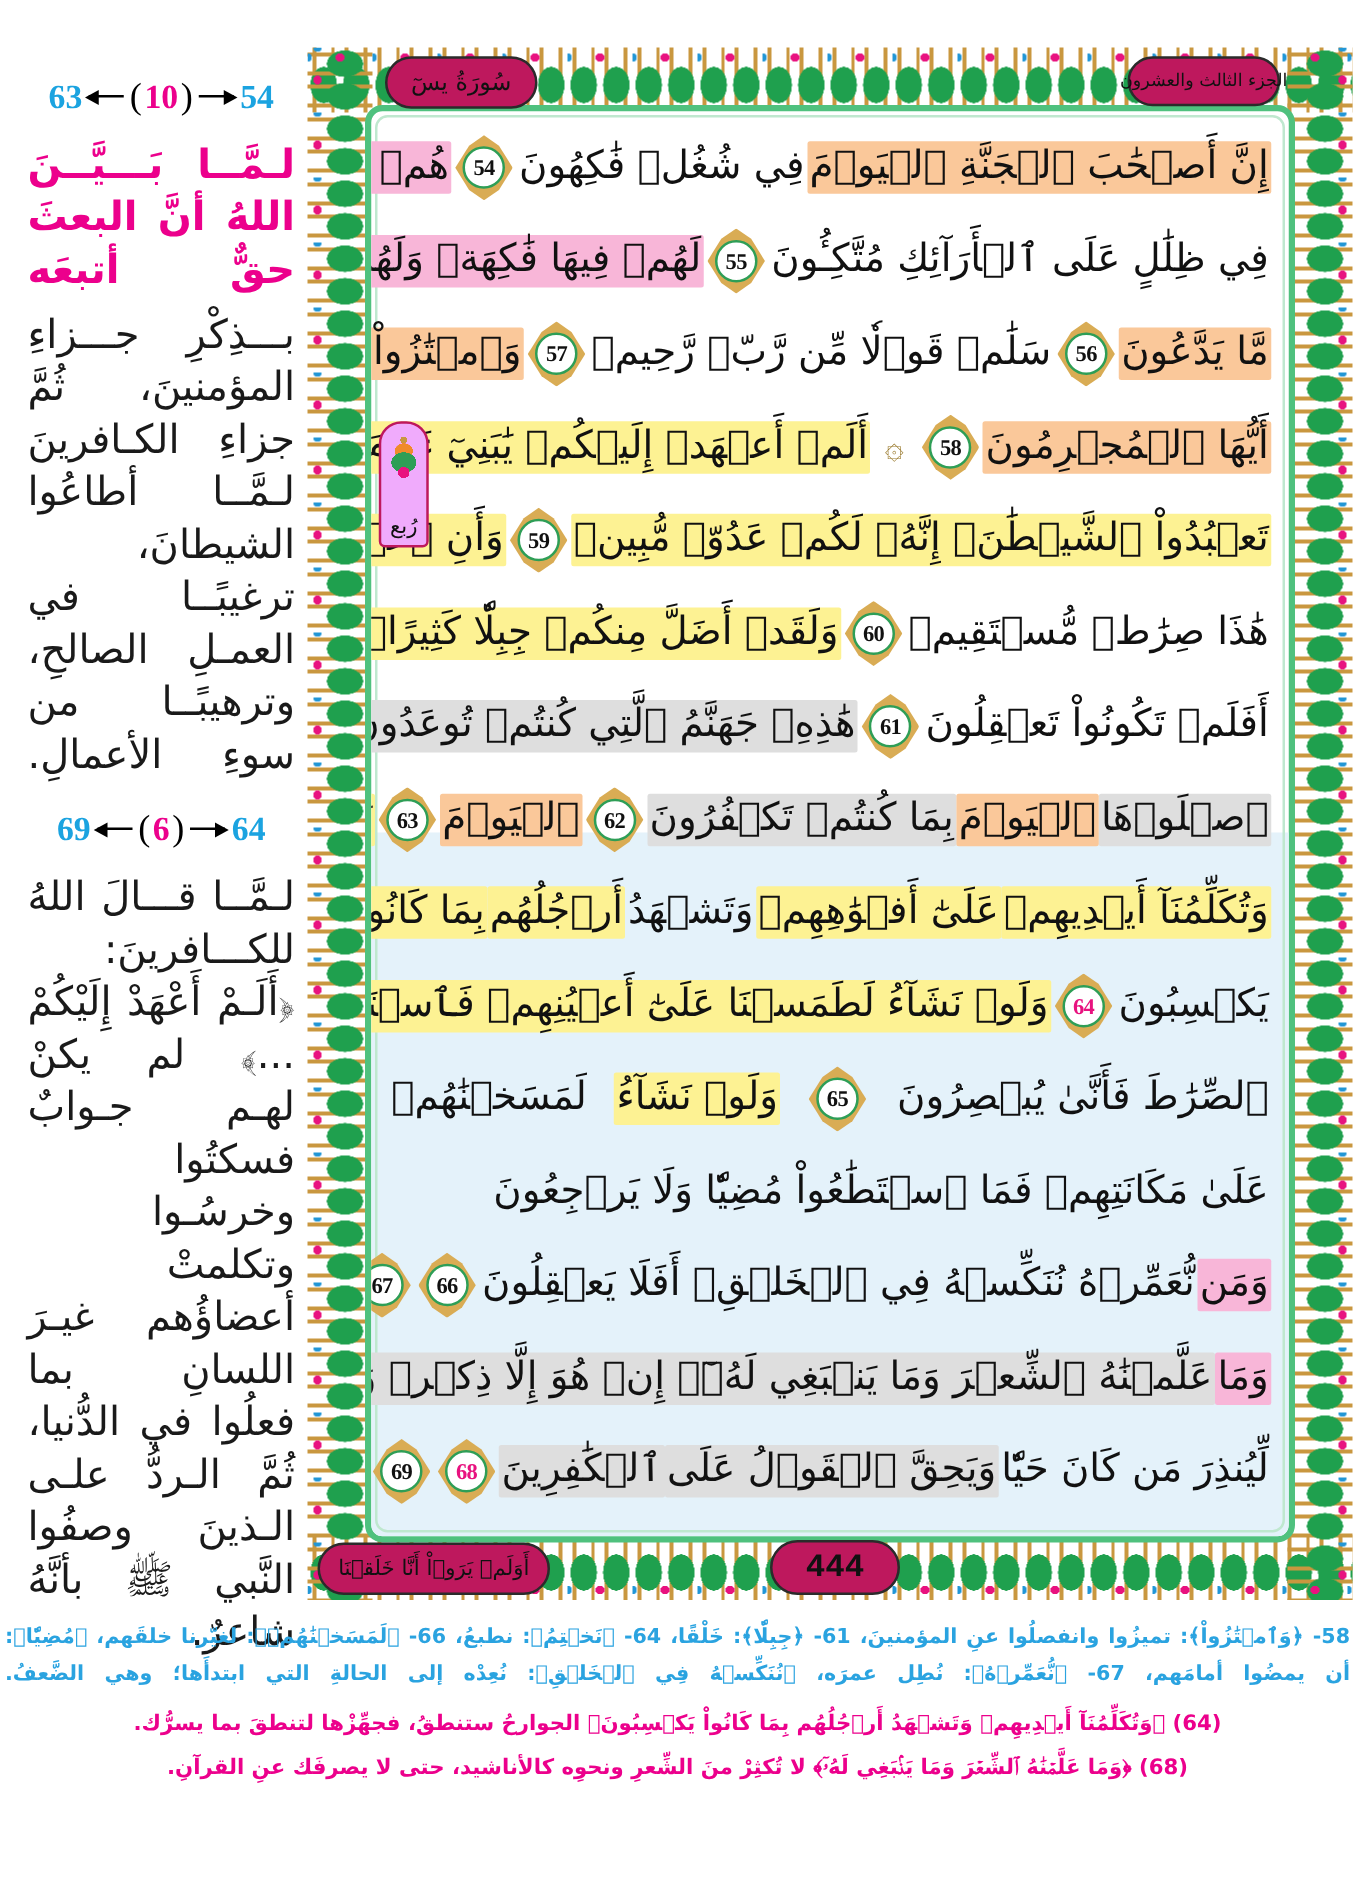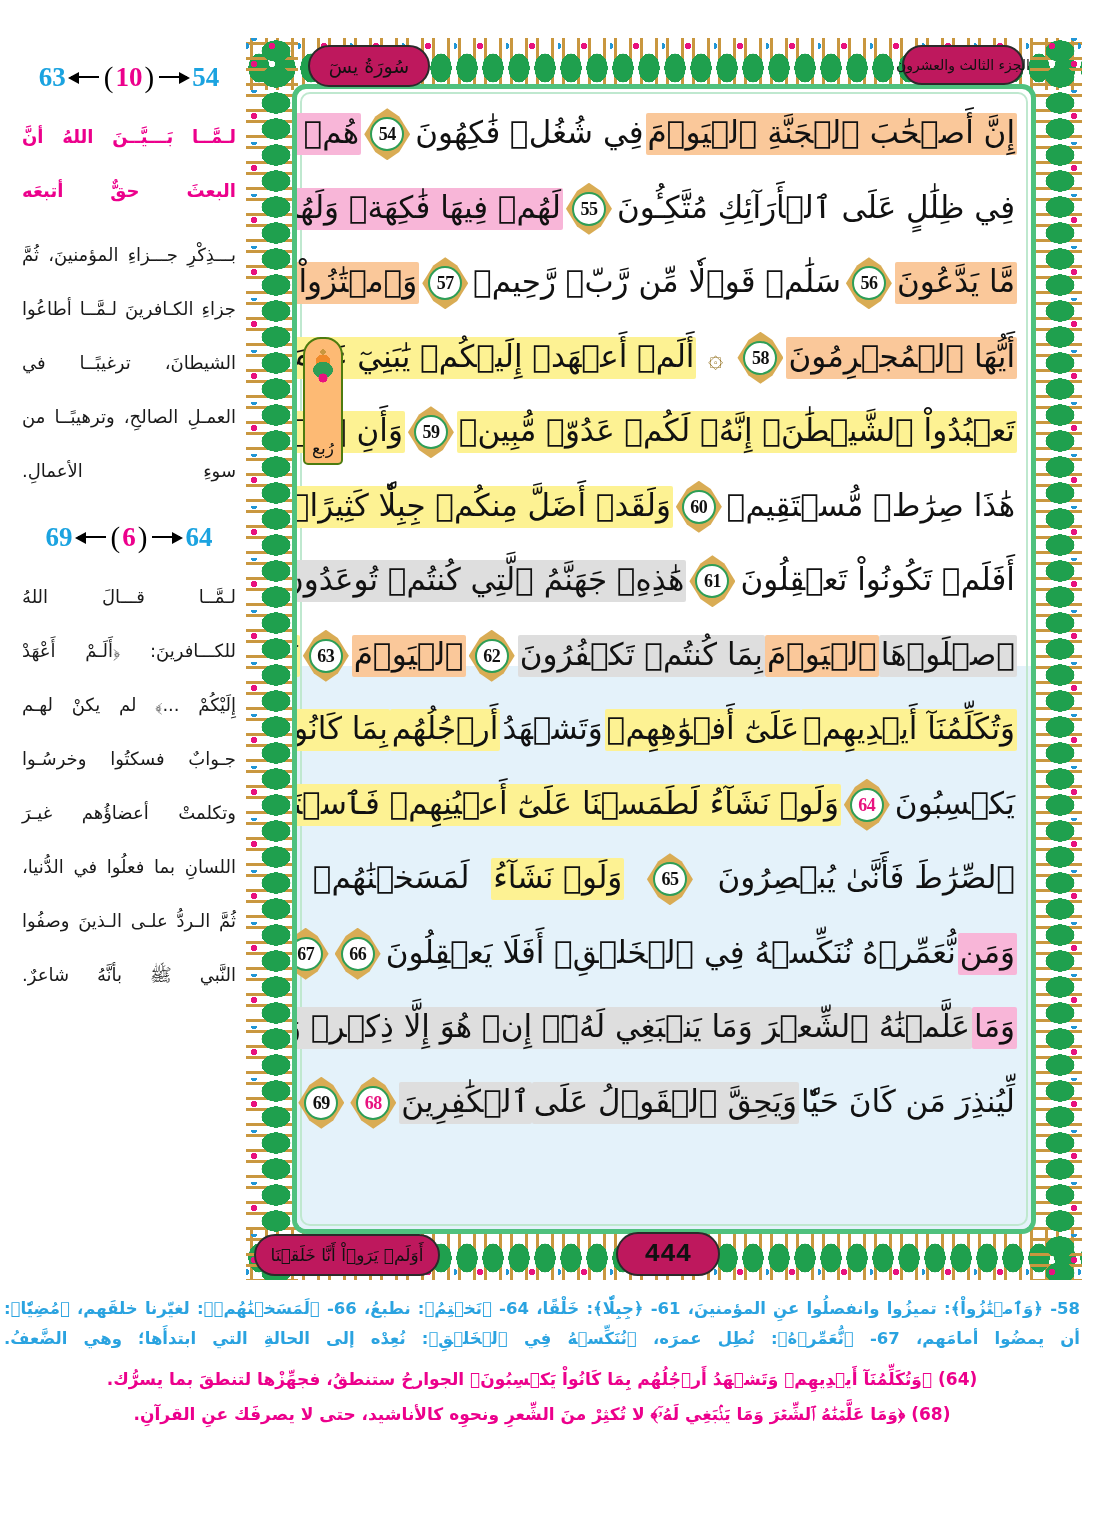--- a/index.html
+++ b/index.html
@@ -59,22 +59,22 @@
     content:""; position:absolute; top: 1.5px; left: 0px;
     border-top: 6px solid transparent; border-bottom: 6px solid transparent;
     border-right: 11px solid #000;
   }
   .arrow-r::after {
     content:""; position:absolute; top: 1.5px; right: 0px;
     border-top: 6px solid transparent; border-bottom: 6px solid transparent;
     border-left: 11px solid #000;
   }
   .side-para {
-    font-size: 18px;
-    line-height: 54px;
+    font-size: 32px;
+    line-height: 42px;
     color: #1a1a1a;
     margin: 0 0 10px 0;
     text-align: justify;
     text-align-last: justify;
     word-spacing: 2px;
   }
   .side-para.pinkish { color: #ec008c; font-weight: 600; }
   .blk2 { margin-top: 22px; }
 
   
@@ -171,23 +171,23 @@
   #surah-tag  { left: 62px;  top: 7px;  width: 122px; height: 42px; font-size: 19px; }
   #juz-tag    { right: 58px; top: 7px;  width: 122px; height: 40px; font-size: 14px; }
   #footer-tag { left: 8px;   bottom: 4px; width: 186px; height: 42px; font-size: 17px; }
   #pagenum-tag{ left: 370px; bottom: 4px; width: 104px; height: 44px;
                 font-size: 26px; font-family:Liberation Mono, monospace; font-weight: 600;}
 
   
   #rubu-marker {
     position: absolute;
     left: 6px; top: 248px;
-    width: 40px; height: 128px;
-    background: #fdba74;
-    border: 2px solid #4d7c0f;
+    width: 40px; height: 101px;
+    background: #f0abfc;
+    border: 2px solid #be185d;
     border-radius: 18px 18px 5px 5px;
     z-index: 7;
     display:flex; flex-direction: column; align-items:center; justify-content:flex-end;
     padding-bottom: 5px;
   }
   #rubu-marker .orn-flower {
     position:absolute; top: 9px; left: 50%; transform: translateX(-50%);
     width: 26px; height: 46px;
     background:
       radial-gradient(circle 5px at 13px 30px, #e8127f 0 90%, transparent 91%),
@@ -453,20 +453,23 @@
           <span class="qseg hl-none">ٱلصِّرَٰطَ فَأَنَّىٰ يُبۡصِرُونَ</span>
           <span class="ayah">
             <span class="diamond"></span>
             <span class="ring"></span>
             <span class="num">65</span>
           </span>
           <span class="qseg hl-yellow">وَلَوۡ نَشَآءُ</span>
           <span class="qseg hl-none">لَمَسَخۡنَٰهُمۡ</span>
         </div>
         <div class="qline">
+          <span class="qseg hl-none">عَلَىٰ مَكَانَتِهِمۡ فَمَا ٱسۡتَطَٰعُواْ مُضِيّٗا وَلَا يَرۡجِعُونَ</span>
+        </div>
+        <div class="qline">
           <span class="qseg hl-pink">وَمَن</span>
           <span class="qseg hl-none">نُّعَمِّرۡهُ نُنَكِّسۡهُ فِي ٱلۡخَلۡقِۚ أَفَلَا يَعۡقِلُونَ</span>
           <span class="ayah">
             <span class="diamond"></span>
             <span class="ring"></span>
             <span class="num">66</span>
           </span>
           <span class="ayah">
             <span class="diamond"></span>
             <span class="ring"></span>

